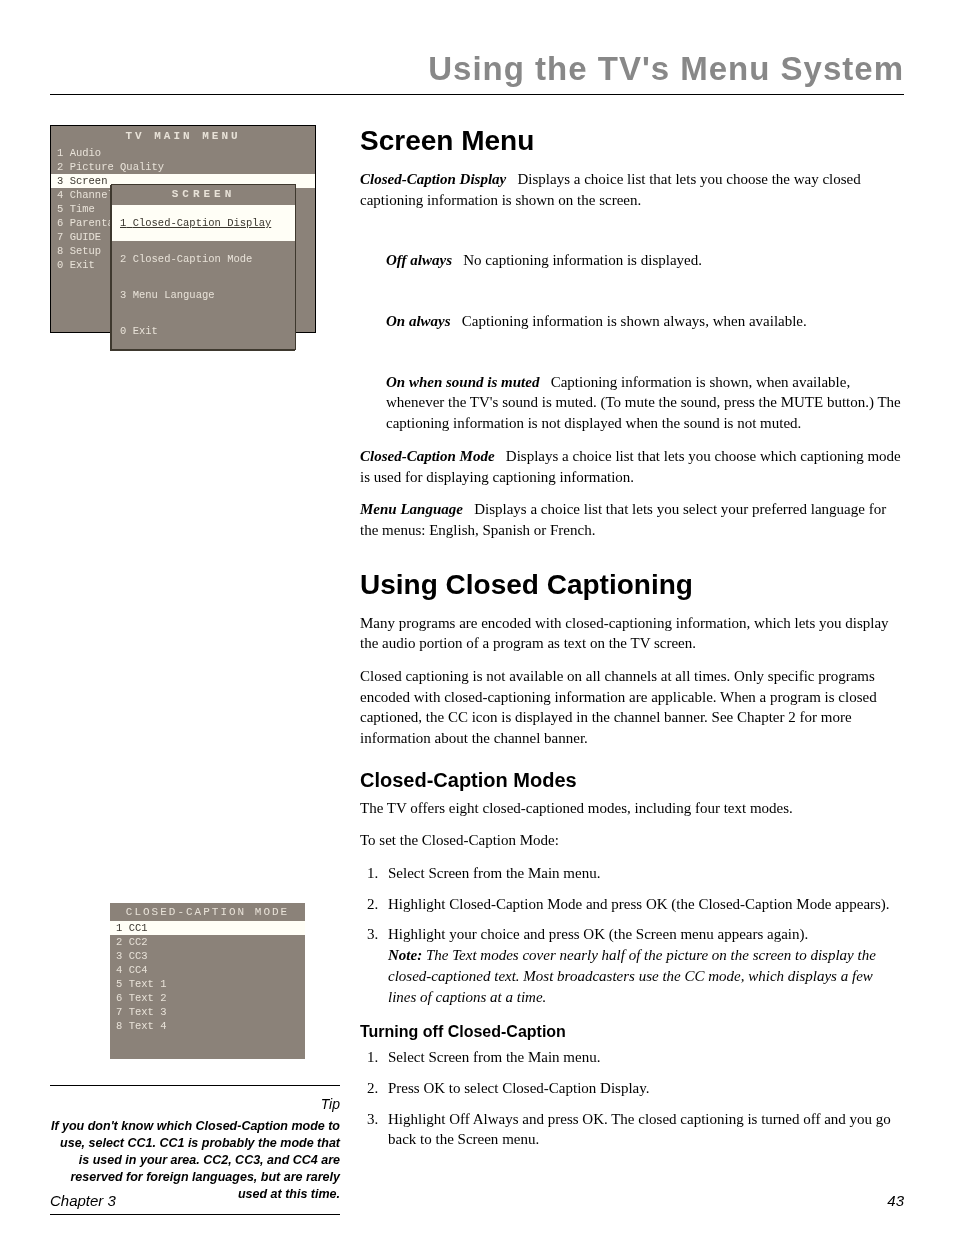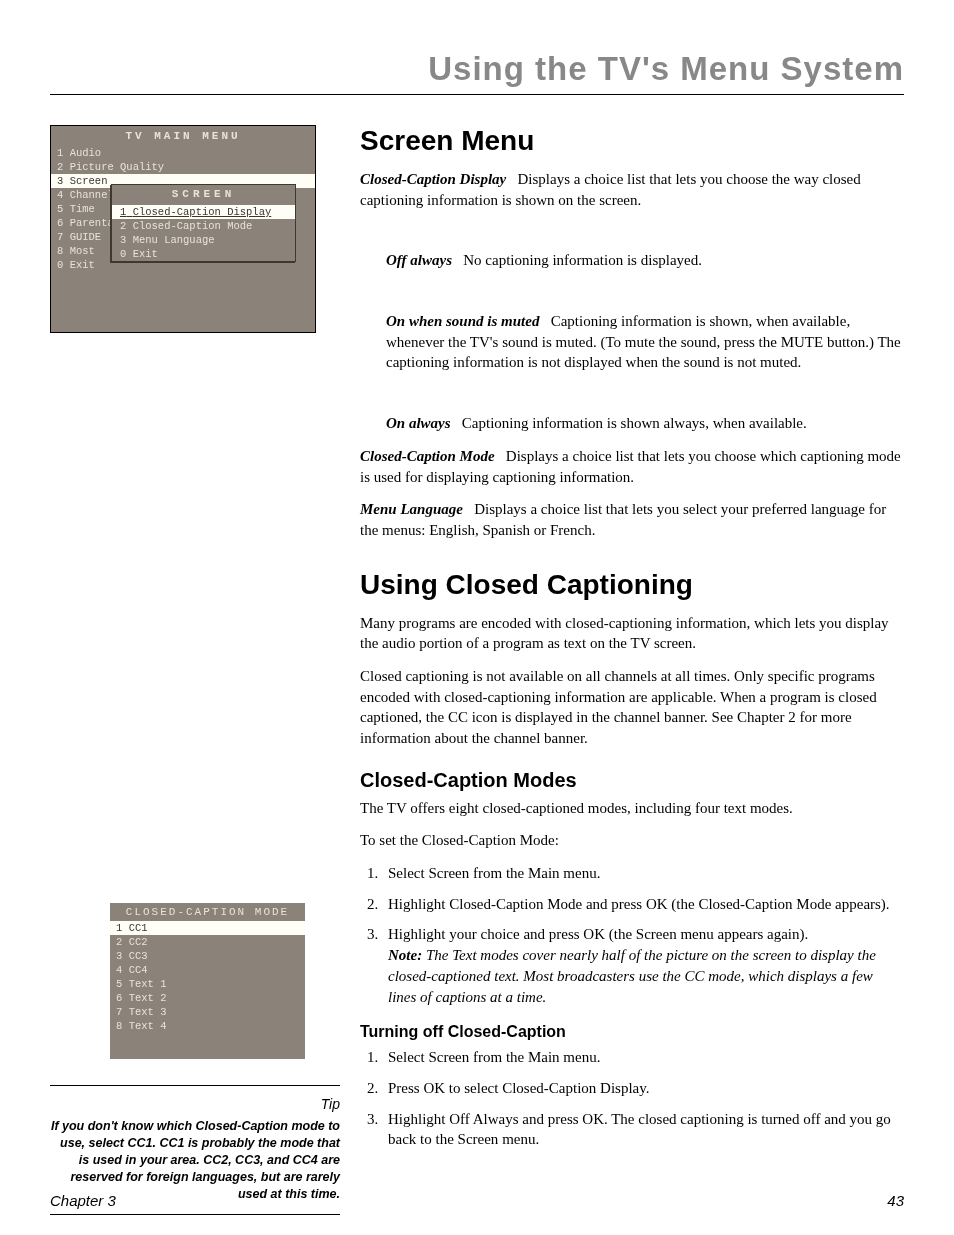--- a/index.html
+++ b/index.html
@@ -48,21 +48,21 @@
   }
   .tv-row { padding: 1px 6px; white-space: pre; }
   .tv-row.sel-white { background: #fffef6; color: #3a362e; }
   .tv-sub {
     position: absolute; left: 60px; top: 58px;
     width: 185px; background: #8b8279;
     border: 1px solid #3e382e;
     box-shadow: -1px 1px 0 #3e382e;
   }
   .tv-sub-title { text-align:center; letter-spacing:4px; font-weight:bold; padding:3px 0 5px 0; font-size:11px; }
-  .tv-sub .tv-row { padding: 1px 8px; }
+  .tv-sub .tv-row { padding: 12px 8px; }
   .tv-sub .tv-row.sel-white { text-decoration: underline; }
 
   .cc-mock {
     background: #8b8279;
     width: 195px;
     margin: 0 auto 0 60px;
     font-family: 'Courier New', monospace;
     font-size: 10.5px;
     color: #e8e2d8;
     padding-bottom: 26px;
@@ -111,21 +111,21 @@
 
     <div class="tv-mock">
       <div class="tv-title">TV MAIN MENU</div>
       <div class="tv-row"><span>1</span> <span>Audio</span></div>
       <div class="tv-row"><span>2</span> <span>Picture Quality</span></div>
       <div class="tv-row sel-white"><span>3</span> <span>Screen</span></div>
       <div class="tv-row"><span>4</span> <span>Channel</span></div>
       <div class="tv-row"><span>5</span> <span>Time</span></div>
       <div class="tv-row"><span>6</span> <span>Parental</span></div>
       <div class="tv-row"><span>7</span> <span>GUIDE</span></div>
-      <div class="tv-row"><span>8</span> <span>Most</span></div>
+      <div class="tv-row"><span>8</span> <span>Setup</span></div>
       <div class="tv-row"><span>0</span> <span>Exit</span></div>
 
       <div class="tv-sub">
         <div class="tv-sub-title">SCREEN</div>
         <div class="tv-row sel-white"><span>1</span> <span>Closed-Caption Display</span></div>
         <div class="tv-row"><span>2</span> <span>Closed-Caption Mode</span></div>
         <div class="tv-row"><span>3</span> <span>Menu Language</span></div>
         <div class="tv-row"><span>0</span> <span>Exit</span></div>
       </div>
     </div>
@@ -146,22 +146,22 @@
       <div class="tip-label">Tip</div>
       <div class="tip-body">If you don't know which Closed-Caption mode to use, select CC1. CC1 is probably the mode that is used in your area. CC2, CC3, and CC4 are reserved for foreign languages, but are rarely used at this time.</div>
     </div>
 
   </div>
 
   <div class="main">
     <h1>Screen Menu</h1>
     <p><span class="term">Closed-Caption Display</span>&nbsp;&nbsp;&nbsp;<span>Displays a choice list that lets you choose the way closed captioning information is shown on the screen.</span></p>
     <p class="indent"><span class="term">Off always</span>&nbsp;&nbsp;&nbsp;<span>No captioning information is displayed.</span></p>
+    <p class="indent"><span class="term">On always</span>&nbsp;&nbsp;&nbsp;<span>Captioning information is shown always, when available.</span></p>
     <p class="indent"><span class="term">On when sound is muted</span>&nbsp;&nbsp;&nbsp;<span>Captioning information is shown, when available, whenever the TV's sound is muted. (To mute the sound, press the MUTE button.) The captioning information is not displayed when the sound is not muted.</span></p>
-    <p class="indent"><span class="term">On always</span>&nbsp;&nbsp;&nbsp;<span>Captioning information is shown always, when available.</span></p>
     <p><span class="term">Closed-Caption Mode</span>&nbsp;&nbsp;&nbsp;<span>Displays a choice list that lets you choose which captioning mode is used for displaying captioning information.</span></p>
     <p><span class="term">Menu Language</span>&nbsp;&nbsp;&nbsp;<span>Displays a choice list that lets you select your preferred language for the menus: </span><span class="ital">English</span><span>, </span><span class="ital">Spanish</span><span> or </span><span class="ital">French</span><span>.</span></p>
 
     <h1 class="big-gap">Using Closed Captioning</h1>
     <p>Many programs are encoded with closed-captioning information, which lets you display the audio portion of a program as text on the TV screen.</p>
     <p><span>Closed captioning is not available on all channels at all times. Only specific programs encoded with closed-captioning information are applicable. When a program is closed captioned, the </span><span class="ital">CC</span><span> icon is displayed in the channel banner. See Chapter 2 for more information about the channel banner.</span></p>
 
     <h2>Closed-Caption Modes</h2>
     <p>The TV offers eight closed-captioned modes, including four text modes.</p>
     <p><span>To set the </span><span class="ital">Closed-Caption Mode</span><span>:</span></p>

